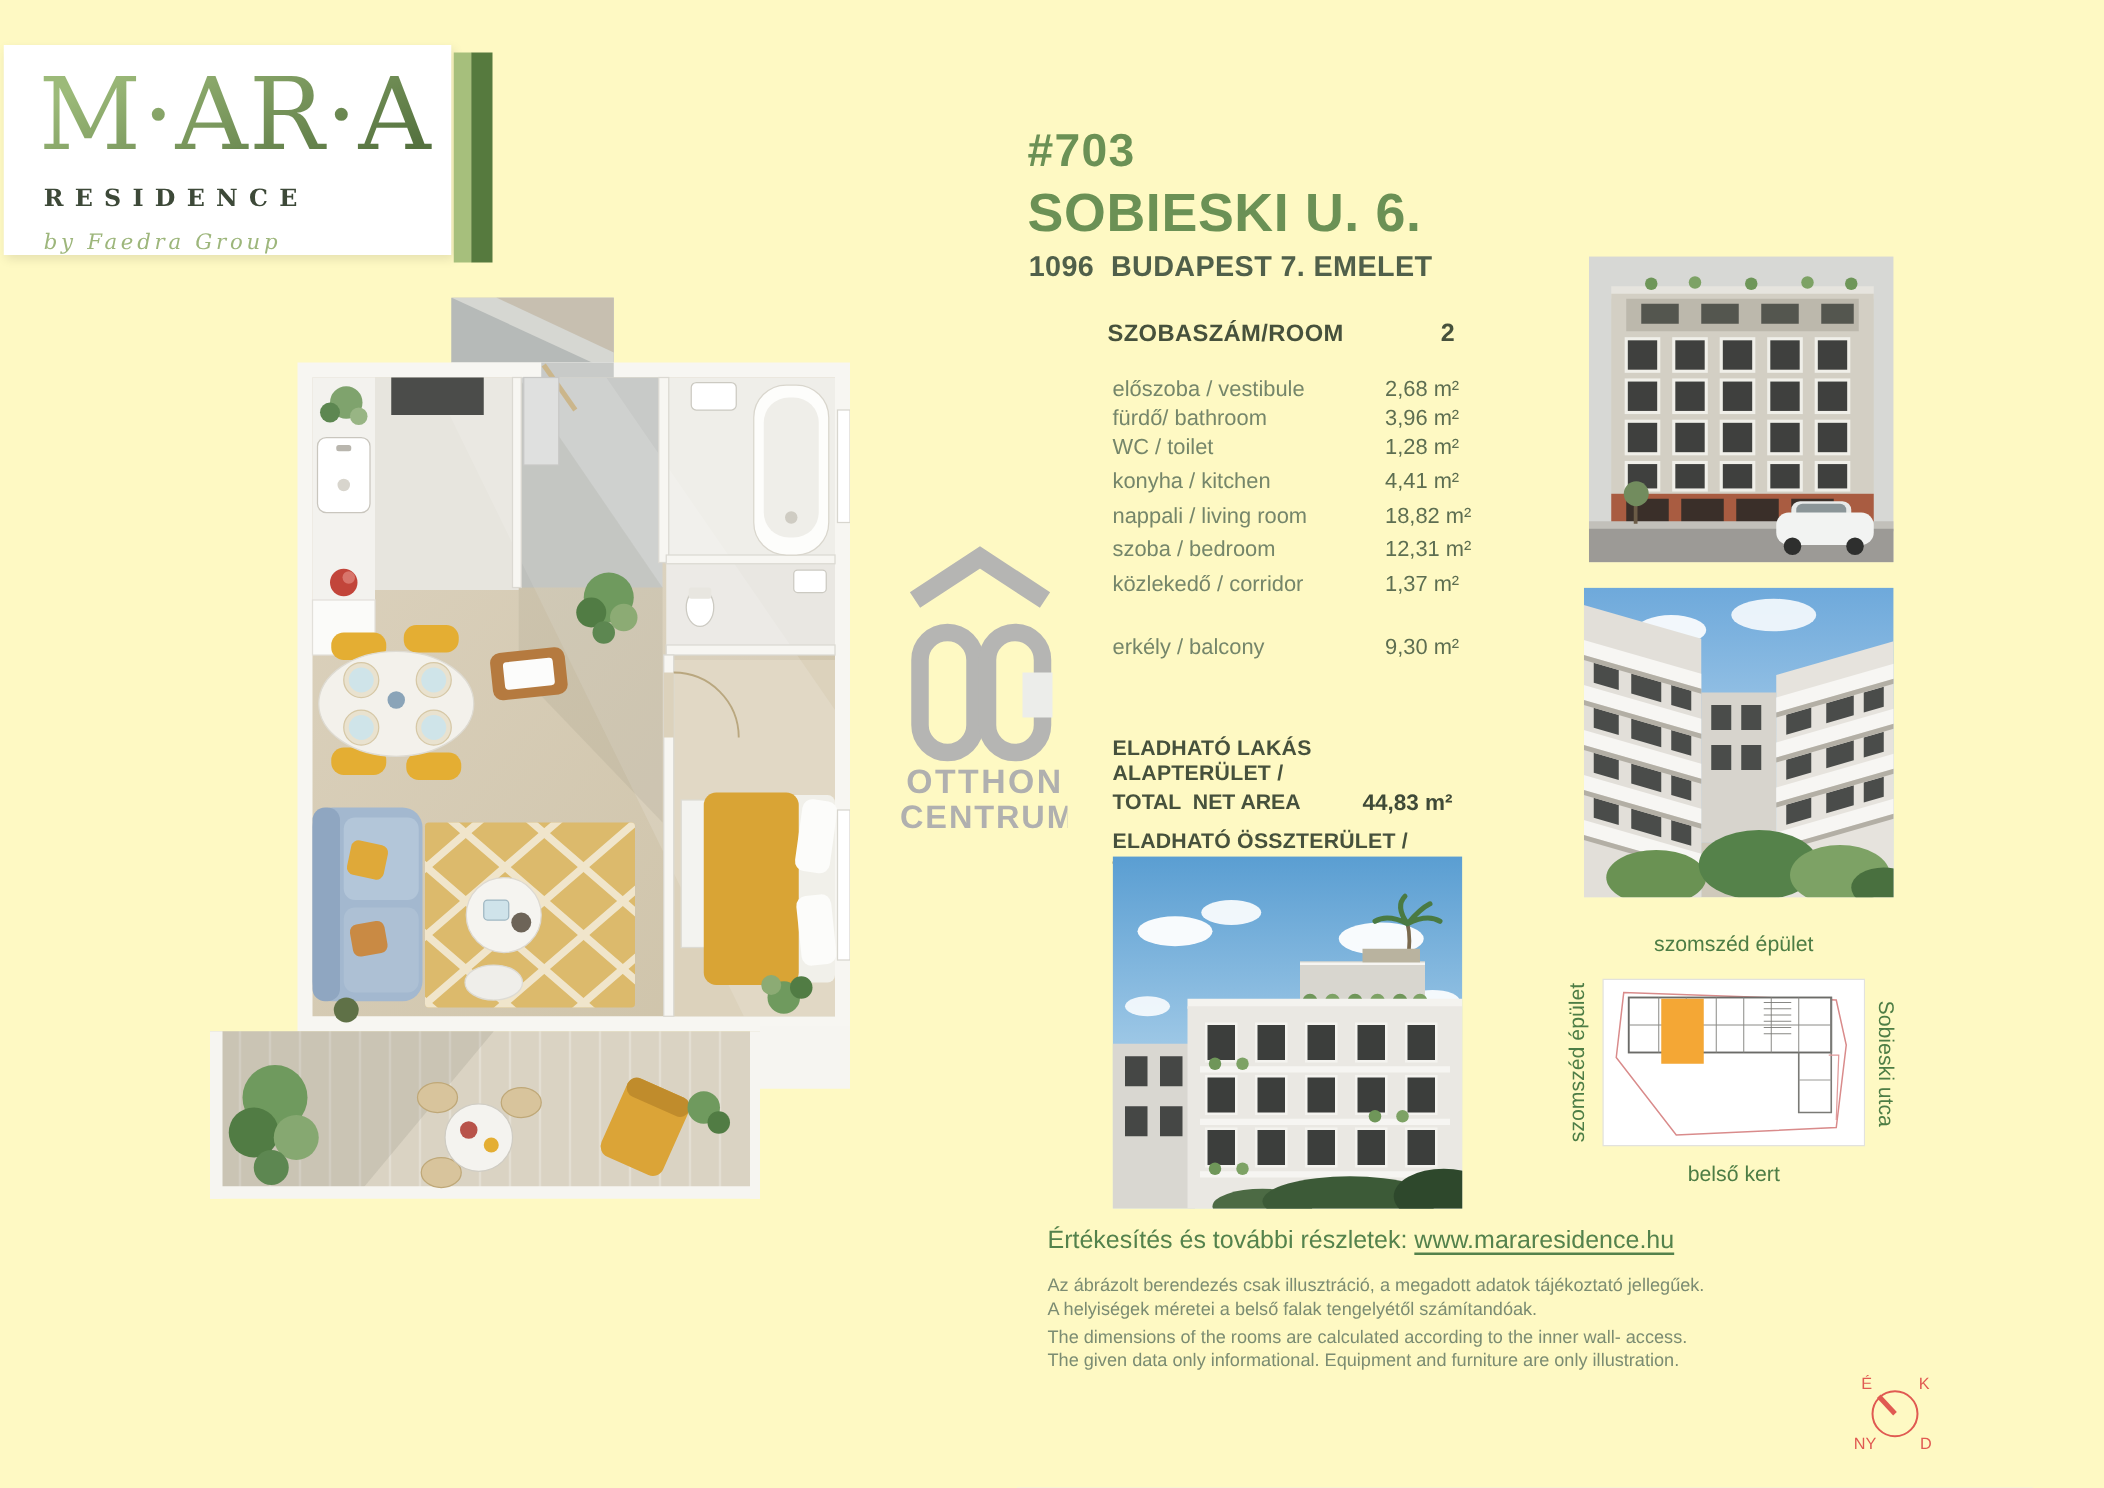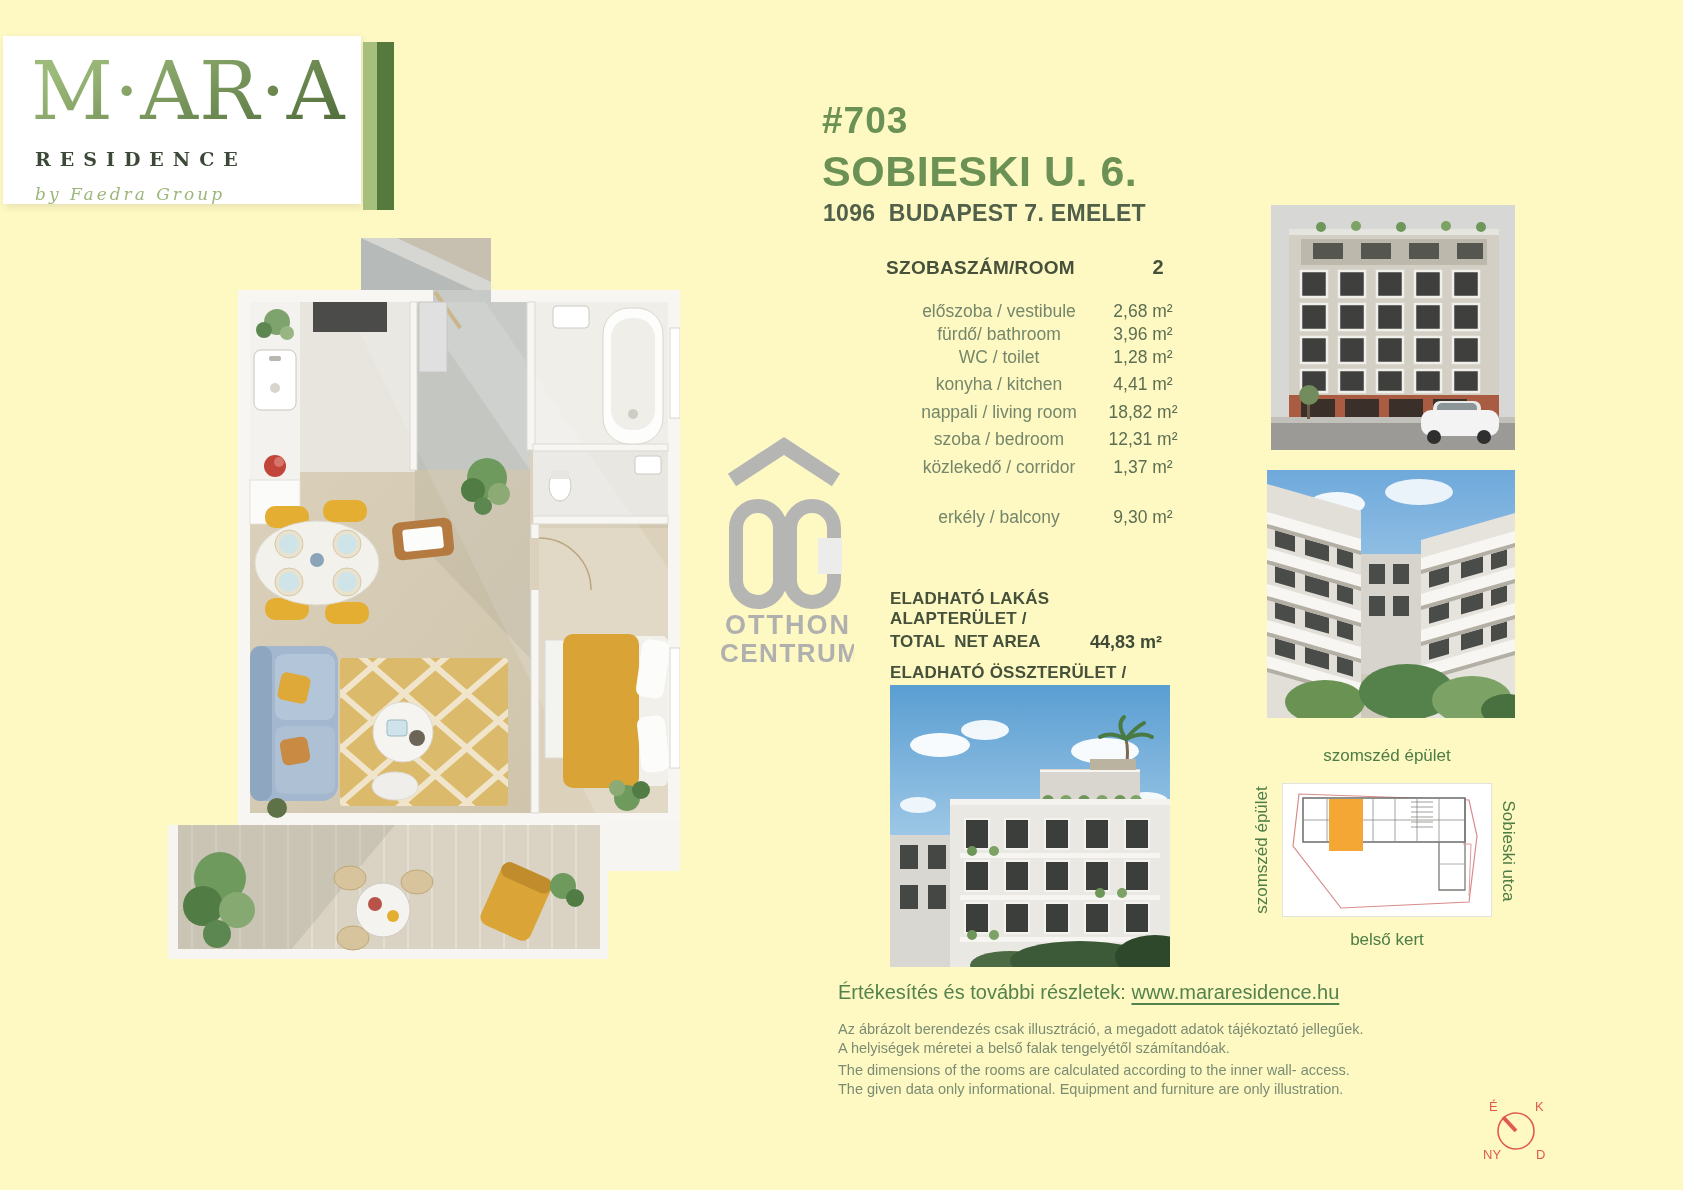--- a/index.html
+++ b/index.html
@@ -23,21 +23,21 @@
   
   .unit-number { position:absolute; left:822px; top:100px; font-size:37px; font-weight:bold; color:#6b9155; letter-spacing:1px; }
   .street      { position:absolute; left:822px; top:147px; font-size:43px; font-weight:bold; color:#6b9155; letter-spacing:0.5px; }
   .city        { position:absolute; left:823px; top:200px; font-size:23px; font-weight:bold; color:#50604a; white-space:pre; letter-spacing:0.3px; }
 
   
   .room-table { position:absolute; left:886px; top:256px; width:292px; }
   .rt-head { display:flex; justify-content:space-between; align-items:flex-end;
              font-weight:bold; font-size:19px; color:#46513c; margin-bottom:22px; letter-spacing:0.3px; }
   .rt-count { font-size:20px; margin-right:14px; }
-  .rt-row { display:flex; align-items:flex-start; font-size:17.5px; color:#75866a; height:27.4px; padding-left:4px;text-align:center; }
+  .rt-row { display:flex; align-items:flex-start; font-size:17.5px; color:#75866a; height:27.4px; padding-left:4px; }
   .rt-row.tight { height:23px; }
   .rt-row .lab { flex:1; }
   .rt-row .val { width:70px; color:#5d6e51; }
   .rt-row.balcony { margin-top:23px; }
 
   
   .totals { position:absolute; left:890px; top:589px; width:272px; color:#46513c; }
   .tot-block + .tot-block { margin-top:10px; }
   .tot-line1 { font-size:17px; font-weight:bold; letter-spacing:0.2px; }
   .tot-line2 { display:flex; justify-content:space-between; font-size:17px; font-weight:bold; margin-top:3px;text-align:center; }

